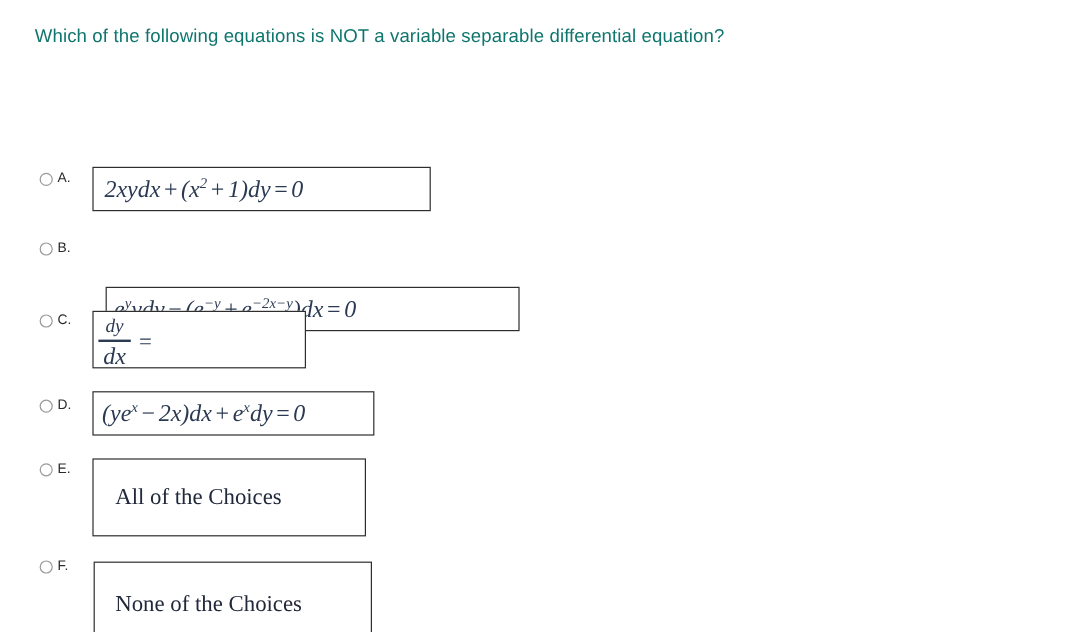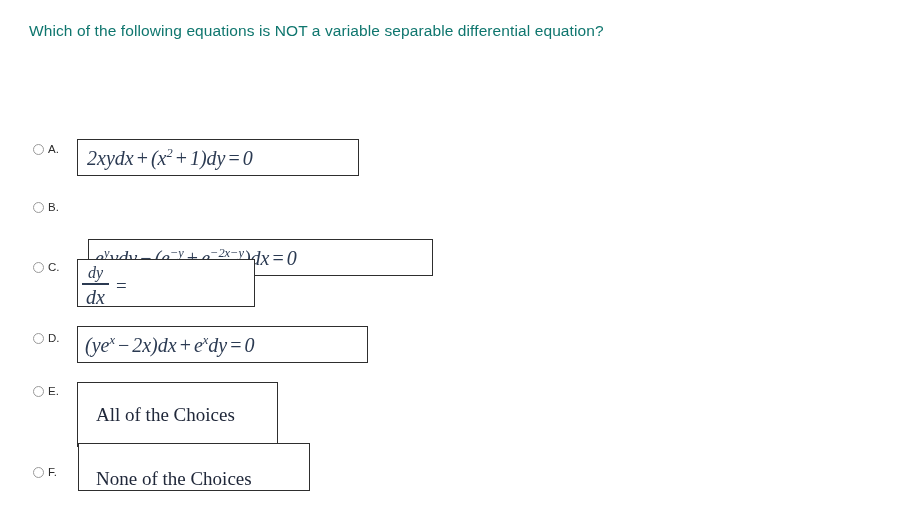--- a/index.html
+++ b/index.html
@@ -174,35 +174,35 @@
         <span class="bot">dx</span>
       </span>
       <span class="frac-eq">=</span>
     </div>
   </div>
 
   <div class="radio-wrap" style="left:33px; top:333px;">
     <span class="radio"></span>
     <span class="opt-letter">D.</span>
   </div>
-  <div class="opt-box" style="left:77px; top:326px; width:291px; height:37px;">
+  <div class="opt-box" style="left:77px; top:326px; width:235px; height:37px;">
     <div class="eq" style="position:absolute; left:7px; top:8px;">
       <span>(ye</span><sup>x</sup><span class="op">−</span><span>2x)dx</span><span class="op">+</span><span>e</span><sup>x</sup><span>dy</span><span class="op">=</span><span>0</span>
     </div>
   </div>
 
   <div class="radio-wrap" style="left:33px; top:386px;">
     <span class="radio"></span>
     <span class="opt-letter">E.</span>
   </div>
-  <div class="opt-box" style="left:77px; top:382px; width:201px; height:65px;">
+  <div class="opt-box" style="left:77px; top:382px; width:228px; height:65px;">
     <div class="plain" style="position:absolute; left:18px; top:22px;">All of the Choices</div>
   </div>
 
   <div class="radio-wrap" style="left:33px; top:467px;">
     <span class="radio"></span>
     <span class="opt-letter">F.</span>
   </div>
-  <div class="opt-box" style="left:78px; top:443px; width:232px; height:48px;">
+  <div class="opt-box" style="left:78px; top:468px; width:232px; height:60px;">
     <div class="plain" style="position:absolute; left:17px; top:25px;">None of the Choices</div>
   </div>
 
 </div>
 
 </body></html>

